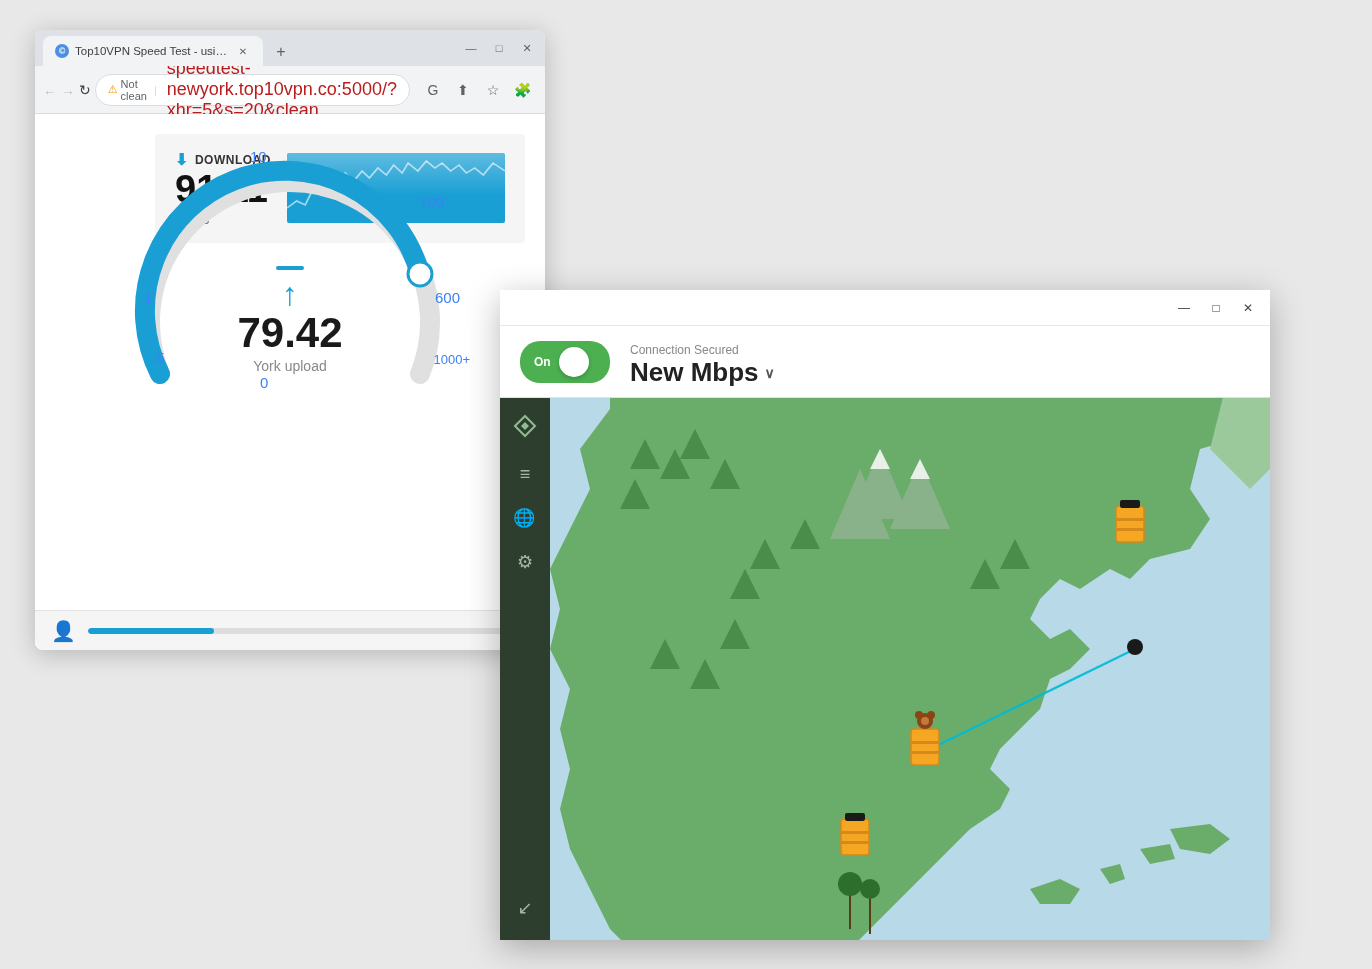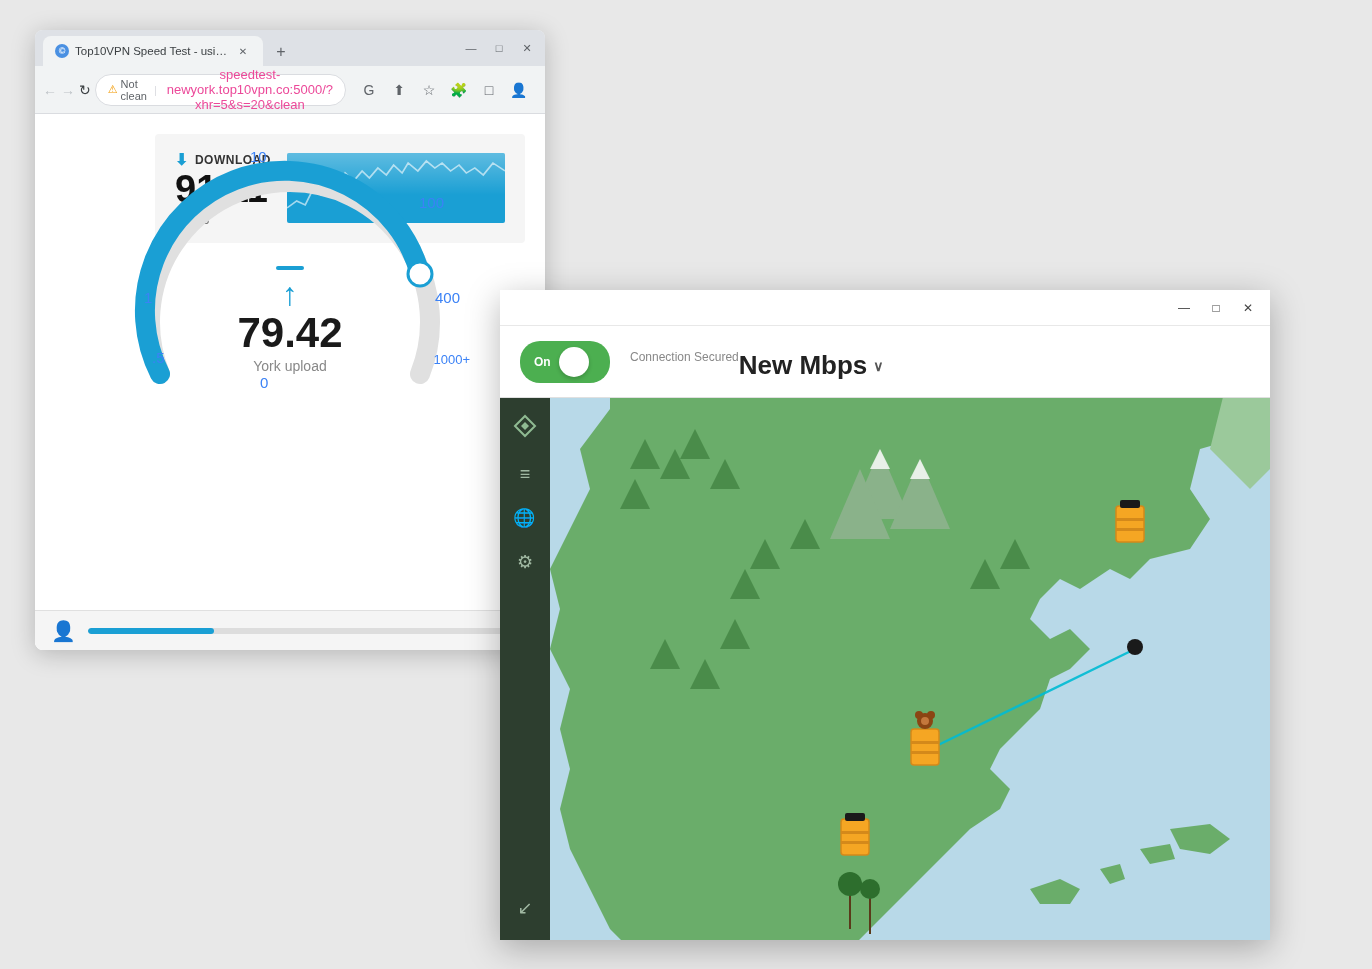--- a/index.html
+++ b/index.html
@@ -173,23 +173,22 @@
       color: #5f6368;
       font-size: 11px;
     }
 
     .security-icon {
       font-size: 11px;
       color: #f29900;
     }
 
     .url-text {
-      font-size: 13px;
-      color: #ec4899;
-      text-align: center;
+      font-size: 18px;
+      color: #b91c1c;
     }
 
     .address-actions {
       display: flex;
       gap: 4px;
       margin-left: 6px;
     }
 
     .addr-action-btn {
       width: 26px;
@@ -473,20 +472,21 @@
     .toggle-knob {
       width: 30px;
       height: 30px;
       background: white;
       border-radius: 50%;
       box-shadow: 0 2px 4px rgba(0,0,0,0.2);
     }
 
     .vpn-location {
       display: flex;
+      flex-direction: column;
       margin-top: 8px;
     }
 
     .vpn-secured-label {
       font-size: 12px;
       color: #888;
     }
 
     .vpn-city {
       font-size: 26px;
@@ -625,21 +625,21 @@
 
           <path d="M 40 240 A 140 140 0 1 1 300 140" fill="none" stroke="#1a9fd4" stroke-width="20" stroke-linecap="round"></path>
 
           <circle cx="300" cy="140" r="12" fill="white" stroke="#1a9fd4" stroke-width="3"></circle>
         </svg>
 
         <div class="gauge-labels">
           <span class="gauge-label" style="left:24px; top:155px;">1</span>
           <span class="gauge-label" style="left:130px; top:14px;">10</span>
           <span class="gauge-label" style="right:16px; top:60px;text-align:center;">100</span>
-          <span class="gauge-label" style="right:0px; top:155px;">400</span>
+          <span class="gauge-label" style="right:0px; top:155px;">600</span>
           <span class="gauge-label" style="left:32px; top:215px;">.5</span>
           <span class="gauge-label" style="left:140px; top:240px;">0</span>
           <span class="gauge-label" style="right:-10px; top:218px; font-size:13px;">1000+</span>
         </div>
 
         <div class="gauge-center">
           <div class="gauge-bar"></div>
           <div class="gauge-arrow">↑</div>
           <div class="gauge-value">79.42</div>
           <div class="gauge-unit">York upload</div>

